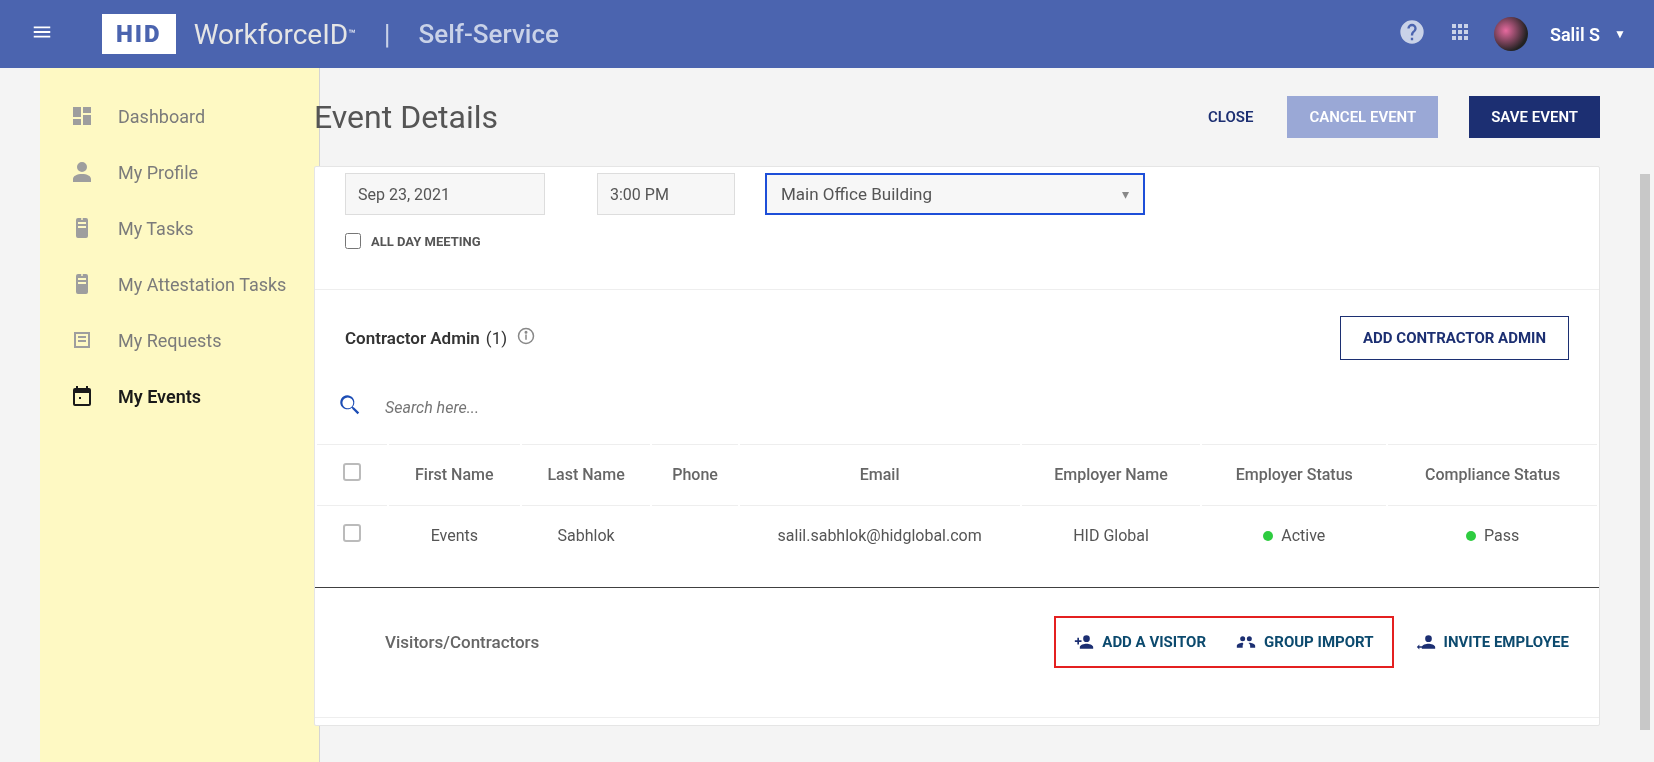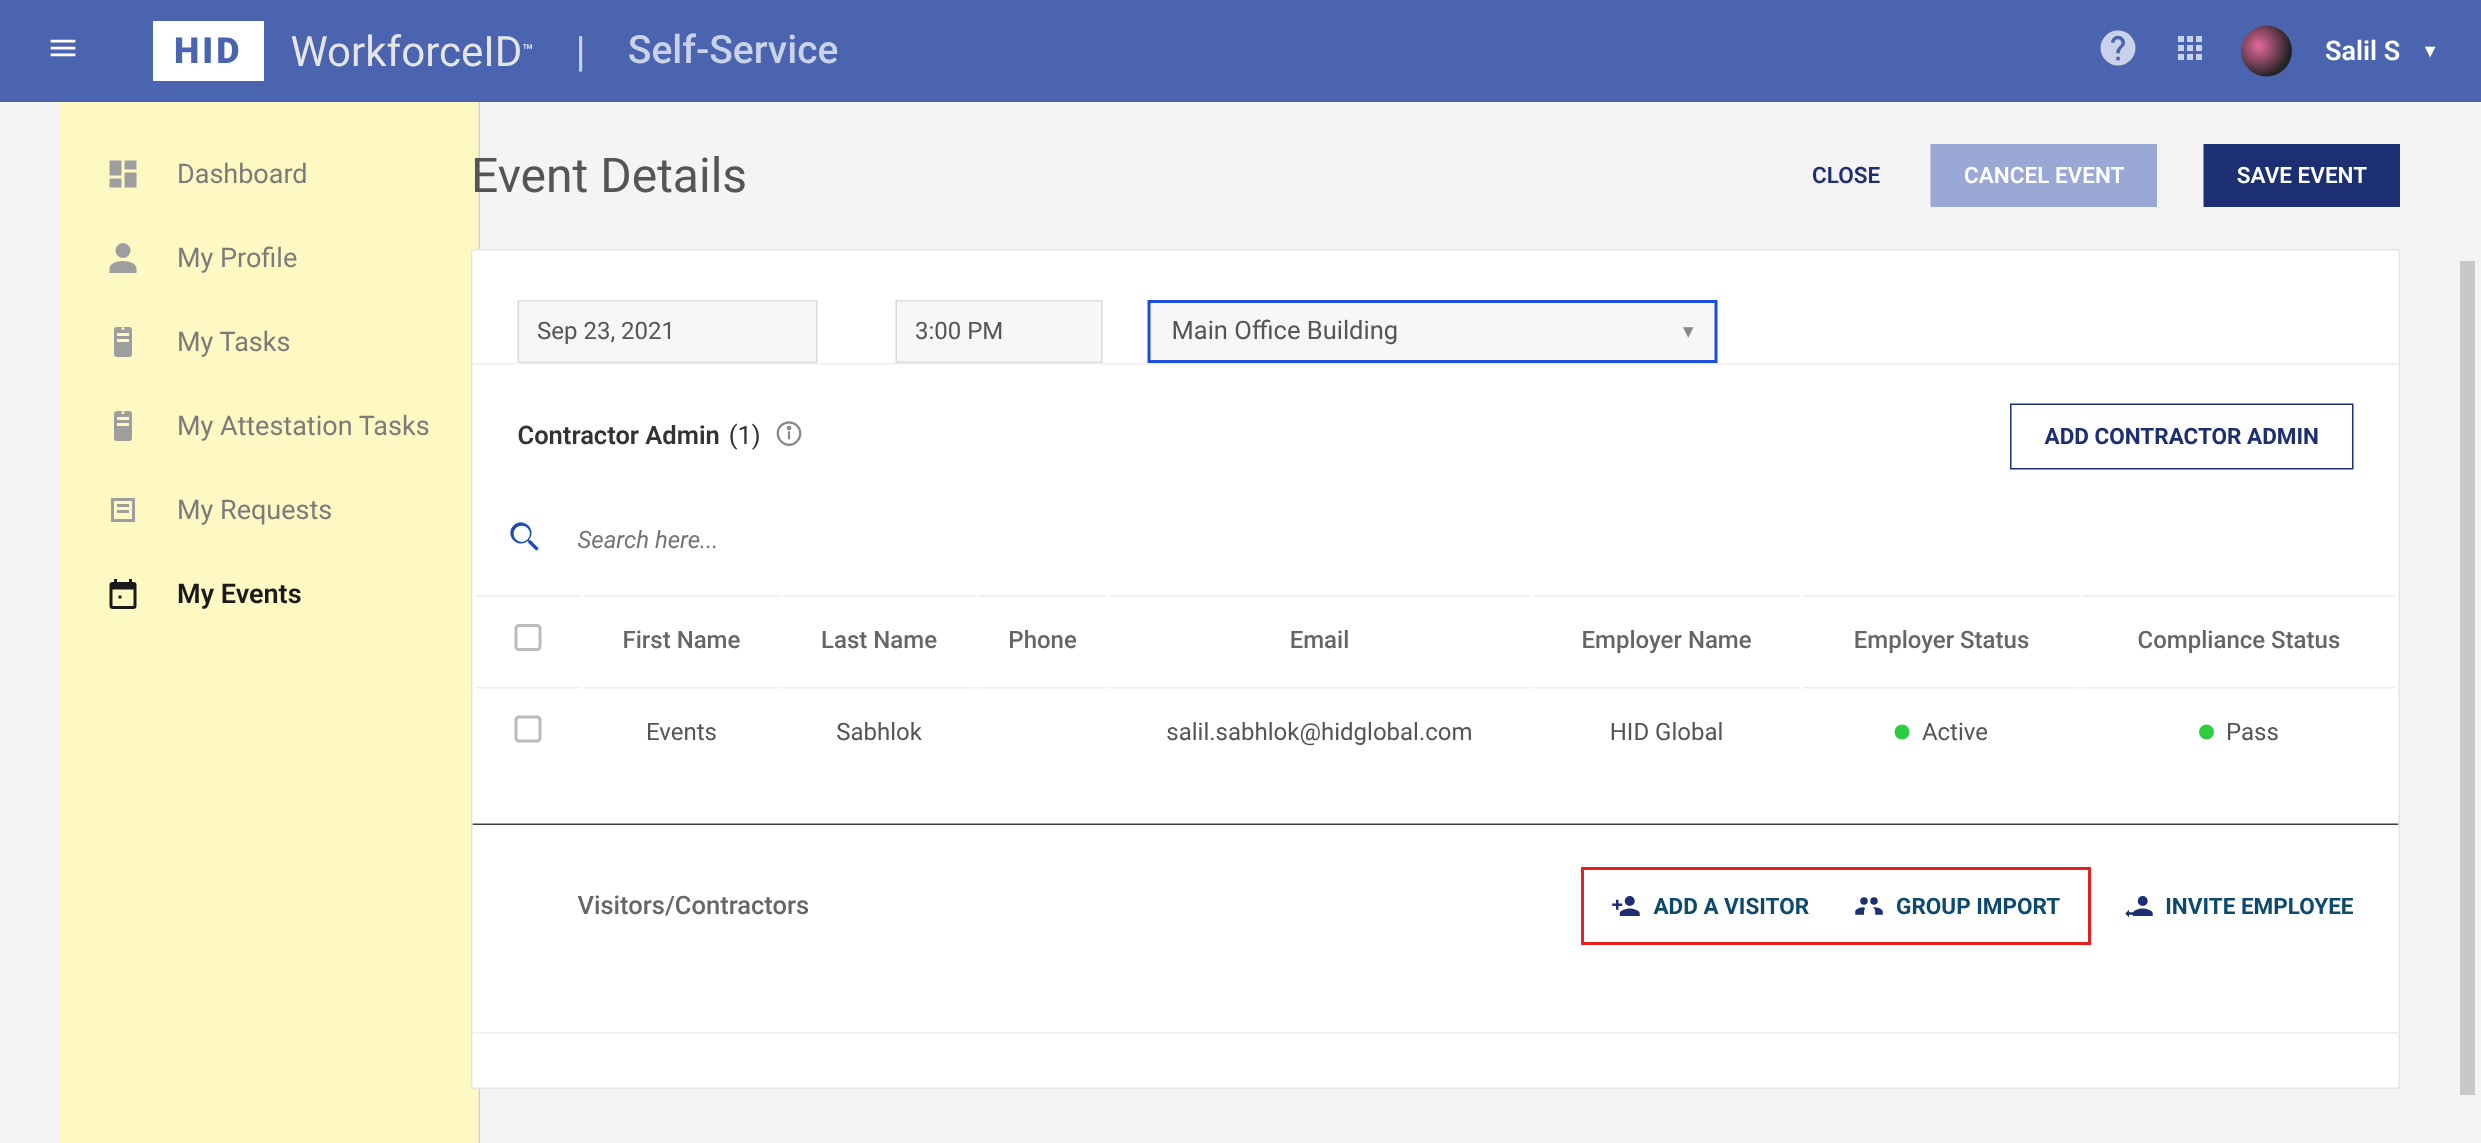--- a/index.html
+++ b/index.html
@@ -33,21 +33,21 @@
   
   .main { position: absolute; top: 68px; left: 280px; right: 20px; bottom: 0; overflow: hidden; padding: 28px 34px; }
   .page-header { display:flex; align-items:center; }
   .page-title { font-size: 32px; color: #555; font-weight: 400;}
   .page-actions { margin-left:auto; display:flex; gap:12px;}
   .btn { padding: 12px 22px; font-size: 15px; font-weight: 600; border: none; cursor: pointer; text-transform: uppercase; }
   .btn-close { background: transparent; color: #1c2f72; }
   .btn-cancel { background: #9aa8d6; color: #fff; }
   .btn-save { background: #1c2f72; color: #fff; margin-left: 19px; }
 
-  .content-card { background: #fff; margin-top: 28px; border: 1px solid #e5e5e5; border-radius: 2px; height: 560px; overflow-y: auto; padding: 0; display:flex; flex-direction:column;justify-content:center; }
+  .content-card { background: #fff; margin-top: 28px; border: 1px solid #e5e5e5; border-radius: 2px; height: 560px; overflow-y: auto; padding: 0; display:flex; flex-direction:column; }
   .scroll-area::-webkit-scrollbar { width:18px; }
   .scroll-area::-webkit-scrollbar-thumb { background:#bcbcbc; }
 
   .row-date { display:flex; align-items:center; gap:30px; padding: 6px 30px 0 30px; }
   .date-field, .time-field { width: 200px; height: 42px; border: 1px solid #ddd; background:#f7f7f7; display:flex; align-items:center; padding:0 12px; color:#555; font-size:16px; overflow:hidden;}
   .time-field { width: 138px; margin-left:22px;}
   .loc-field { flex: 0 0 380px; height: 42px; border:2px solid #1d4ed8; background:#f7f7f7; display:flex; align-items:center; justify-content:space-between; padding: 0 14px; color:#555; font-size:17px;gap:32px;}
   .sort-icon { color: #888; font-size: 14px; }
 
   .allday { display:flex; align-items:center; gap:10px; padding: 18px 30px 40px 30px; font-size:13px; font-weight:700; color:#555; }
@@ -184,20 +184,24 @@
         </div>
       <div class="time-field">
           <span>3:00 PM</span>
         </div>
       <div class="loc-field">
         <span>Main Office Building</span>
         <span class="sort-icon">▾<br></span>
       </div>
     </div>
 
+    <label class="allday">
+      <input type="checkbox" style="">
+      <span>ALL DAY MEETING</span>
+    </label>
 
     <div class="divider"></div>
 
     <div class="section-head">
       <span class="section-title">Contractor Admin</span>
       <span class="section-count">(1)</span>
       <span class="info-icon">
         <svg width="18" height="18" viewBox="0 0 24 24" fill="none" stroke="#888" stroke-width="2">
             <circle cx="12" cy="12" r="10"></circle>
             <line x1="12" y1="10" x2="12" y2="17"></line>

